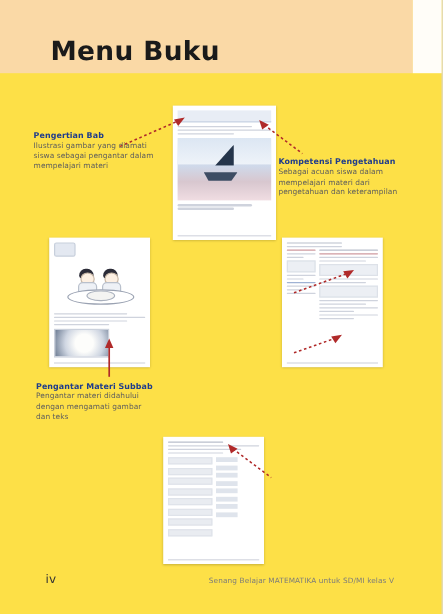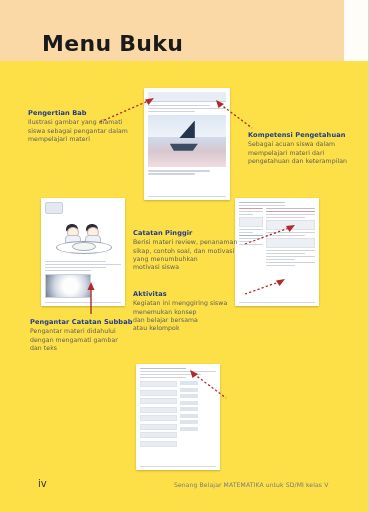--- a/index.html
+++ b/index.html
@@ -37,21 +37,21 @@
   .callout .c-head{
     color:#1f3c8c;font-weight:bold;font-size:6.6px;
     line-height:8.4px;margin:0 0 1px 0;letter-spacing:0.08px;
   }
   .callout .c-body{
     color:#5d5d5d;font-size:6.2px;line-height:8.1px;
     margin:0;letter-spacing:0.05px;
   }
   .callout .c-body div{white-space:nowrap;}
   #co-pengertian{left:28px;top:109px;width:112px;}
-  #co-kompetensi{left:248px;top:131px;width:118px;}
+  #co-kompetensi{left:232px;top:131px;width:118px;}
   #co-catatan{left:133px;top:229px;width:112px;}
   #co-aktivitas{left:133px;top:290px;width:112px;}
   #co-pengantar{left:30px;top:318px;width:112px;}
   #co-asyik{left:220px;top:394px;width:120px;}
 
   
   .thumb{
     position:absolute;background:#fff;
     box-shadow:0 1px 2px rgba(0,0,0,.22);
     overflow:hidden;
@@ -331,42 +331,24 @@
     <div class="c-head">
       <div>Kompetensi Pengetahuan</div>
     </div>
     <div class="c-body">
       <div>Sebagai acuan siswa dalam</div>
       <div>mempelajari materi dari</div>
       <div>pengetahuan dan keterampilan</div>
     </div>
   </div>
 
-  <div class="callout" id="co-catatan">
-    <div class="c-head">Catatan Pinggir</div>
-    <div class="c-body">
-      <div>Berisi materi review, penanaman</div>
-      <div>sikap, contoh soal, dan motivasi</div>
-      <div>yang menumbuhkan</div>
-      <div>motivasi siswa</div>
-    </div>
-  </div>
-
-  <div class="callout" id="co-aktivitas">
-    <div class="c-head">Aktivitas</div>
-    <div class="c-body">
-      <div>Kegiatan ini menggiring siswa</div>
-      <div>menemukan konsep</div>
-      <div>dan belajar bersama</div>
-      <div>atau kelompok</div>
-    </div>
-  </div>
+
 
   <div class="callout" id="co-pengantar">
-    <div class="c-head">Pengantar Catatan Subbab</div>
+    <div class="c-head">Pengantar Materi Subbab</div>
     <div class="c-body">
       <div>Pengantar materi didahului</div>
       <div>dengan mengamati gambar</div>
       <div>dan teks</div>
     </div>
   </div>
 
 
   <div class="folio">iv</div>
   <div class="run-head">Senang Belajar MATEMATIKA untuk SD/MI kelas V</div>

